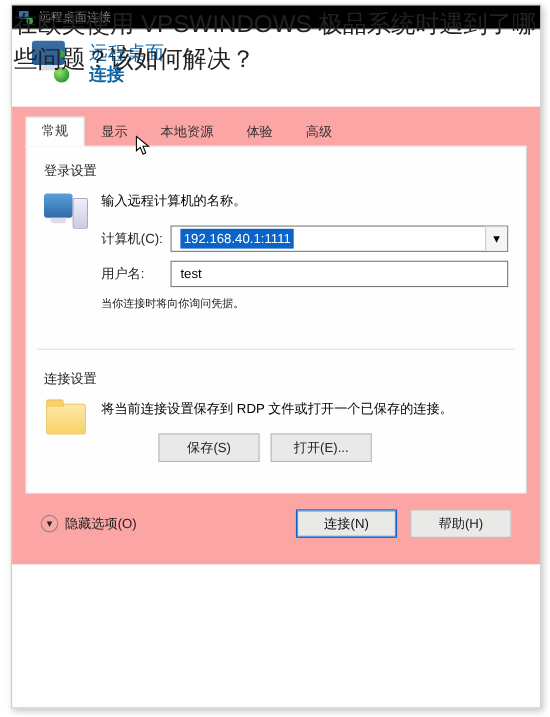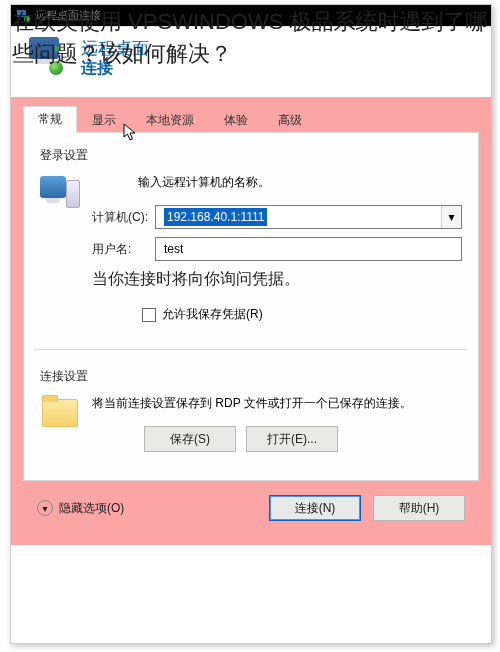--- a/index.html
+++ b/index.html
@@ -188,21 +188,21 @@
     background: #0a64c8; color: #fff; padding: 1px 3px; display: inline-block;
     height: 18px; line-height: 16px;
   }
   .combo-btn {
     width: 20px; height: 22px;
     display: flex; align-items: center; justify-content: center;
     border-left: 1px solid #ccc;
     background: #f5f5f5;
   }
   .textinput { line-height: 22px; }
-  .hint { font-size: 16px; color: #222; margin: 8px 0 16px; }
+  .hint { font-size: 10px; color: #222; margin: 8px 0 16px; }
   .checkbox-row {
     display: flex; align-items: center; gap: 6px; margin: 4px 0 8px 50px;
   }
   .checkbox {
     width: 14px; height: 14px; border: 1px solid #666; background: #fff;
   }
   .separator {
     height: 0; border-top: 1px solid #ddd; margin: 18px -6px;
   }
   .btn {
@@ -283,43 +283,39 @@
     <div class="pane">
 
       <div class="group-title">登录设置</div>
 
       <div class="group-row">
         <div class="pc-icon">
           <div class="crt"></div>
           <div class="tower"></div>
         </div>
         <div style="flex:1">
-          <div style="margin-bottom:14px;margin-left:46px;">输入远程计算机的名称。</div>
+          <div style="margin-bottom:14px;">输入远程计算机的名称。</div>
 
           <div class="field-row">
             <div class="field-label">计算机(C):</div>
             <div class="combo">
               <span class="sel">192.168.40.1:1111</span>
               <div class="combo-btn">
                 <span>▾</span>
               </div>
             </div>
           </div>
 
           <div class="field-row">
             <div class="field-label">用户名:</div>
             <div class="textinput">test</div>
           </div>
 
           <div class="hint">当你连接时将向你询问凭据。</div>
 
-          <div class="checkbox-row">
-            <div class="checkbox"></div>
-            <span>允许我保存凭据(R)</span>
-          </div>
         </div>
       </div>
 
       <div class="separator"></div>
 
       <div class="group-title">连接设置</div>
 
       <div class="group-row">
         <div class="folder-icon"></div>
         <div style="flex:1">

